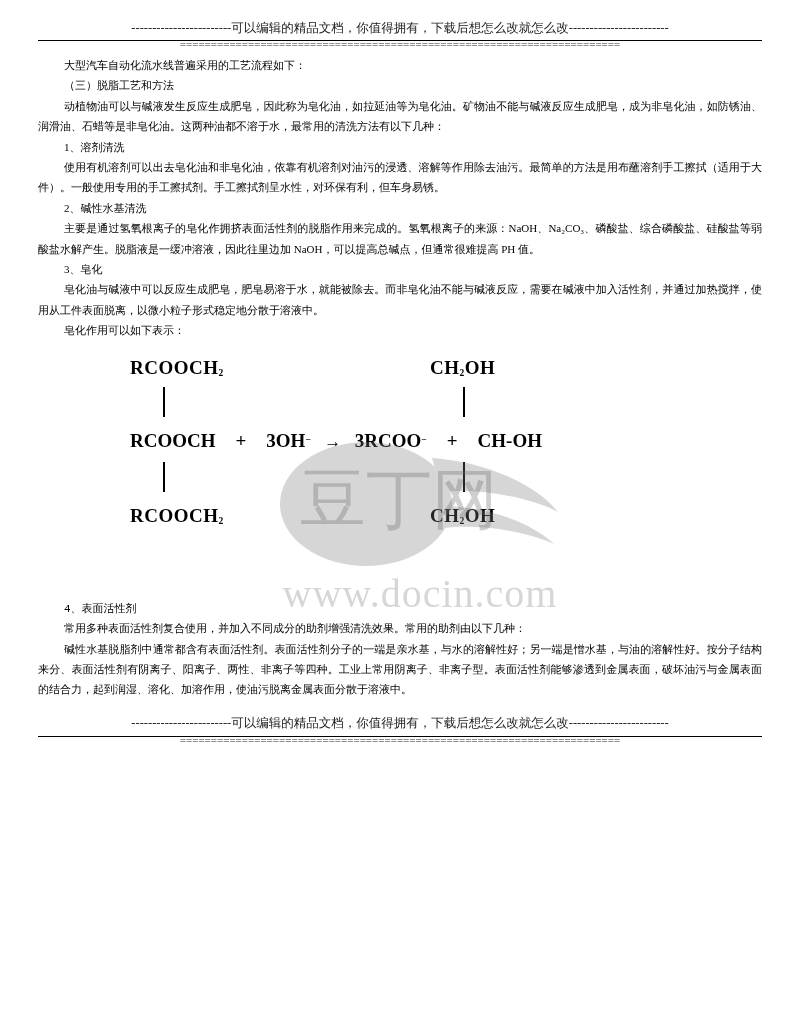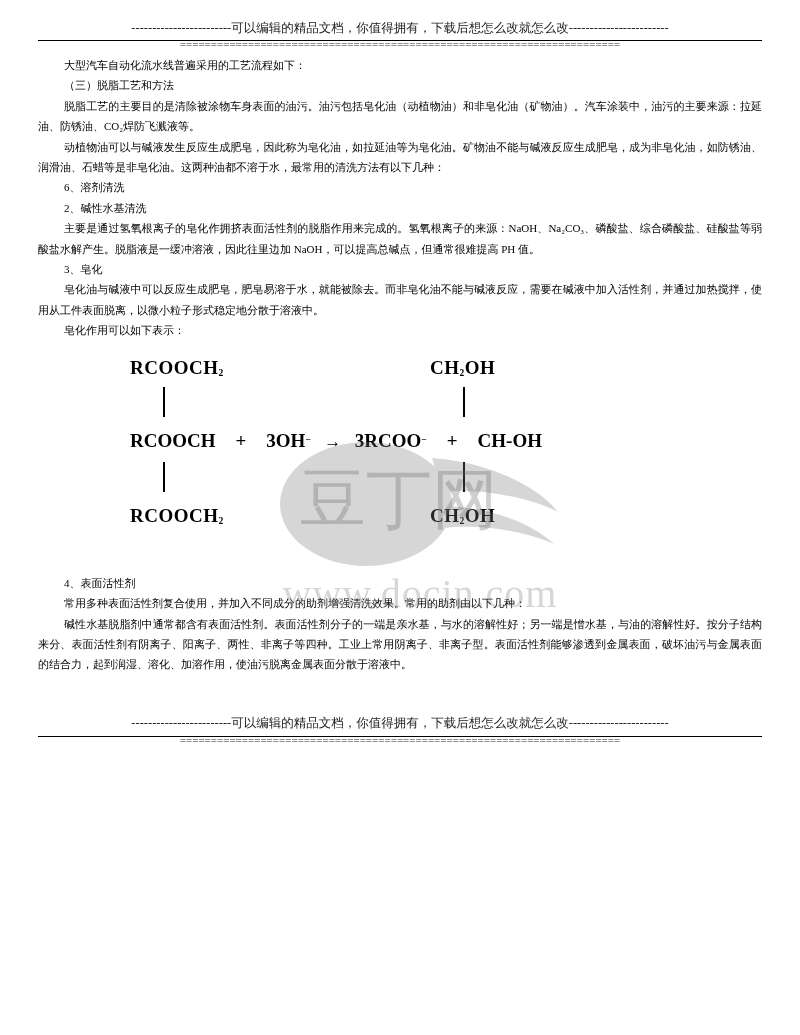--- a/index.html
+++ b/index.html
@@ -161,23 +161,23 @@
 
 <div class="page">
 
   <div class="hdr">------------------------可以编辑的精品文档，你值得拥有，下载后想怎么改就怎么改------------------------</div>
   <hr class="hdr-rule">
   <div class="dbl">=======================================================================</div>
 
   <div class="body-text" style="padding-top:6px;">
     <p class="ind1">大型汽车自动化流水线普遍采用的工艺流程如下：</p>
     <p class="ind1">（三）脱脂工艺和方法</p>
-    <p class="ind1">脱脂工艺的主要目的是清除被涂物车身表面的油污。油污包括皂化油（动植物油）和非皂化油（矿物油）。汽车涂装中，油污的主要来源：拉延油、防锈油、CO₂焊防飞溅液等。</p>
     <p class="ind1">动植物油可以与碱液发生反应生成肥皂，因此称为皂化油，如拉延油等为皂化油。矿物油不能与碱液反应生成肥皂，成为非皂化油，如防锈油、润滑油、石蜡等是非皂化油。这两种油都不溶于水，最常用的清洗方法有以下几种：</p>
-    <p class="ind1">6、溶剂清洗</p>
+    <p class="ind1">1、溶剂清洗</p>
+    <p class="ind1">使用有机溶剂可以出去皂化油和非皂化油，依靠有机溶剂对油污的浸透、溶解等作用除去油污。最简单的方法是用布蘸溶剂手工擦拭（适用于大件）。一般使用专用的手工擦拭剂。手工擦拭剂呈水性，对环保有利，但车身易锈。</p>
     <p class="ind1">2、碱性水基清洗</p>
     <p class="ind1">主要是通过氢氧根离子的皂化作拥挤表面活性剂的脱脂作用来完成的。氢氧根离子的来源：NaOH、Na₂CO₃、磷酸盐、综合磷酸盐、硅酸盐等弱酸盐水解产生。脱脂液是一缓冲溶液，因此往里边加 NaOH，可以提高总碱点，但通常很难提高 PH 值。</p>
     <p class="ind1">3、皂化</p>
     <p class="ind1">皂化油与碱液中可以反应生成肥皂，肥皂易溶于水，就能被除去。而非皂化油不能与碱液反应，需要在碱液中加入活性剂，并通过加热搅拌，使用从工件表面脱离，以微小粒子形式稳定地分散于溶液中。</p>
     <p class="ind1" style="">皂化作用可以如下表示：</p>
   </div>
 
   <div class="formula">
     <div class="frow">
       <span class="col-l"><span>RCOOCH</span><sub>2</sub></span>
@@ -203,21 +203,21 @@
     <div class="fline-row" style="margin-top:10px;">
       <span class="col-l" style="padding-left:125px;"><span class="bar"></span></span>
       <span class="col-r" style="padding-left:95px;"><span class="bar"></span></span>
     </div>
     <div class="frow" style="margin-top:8px;">
       <span class="col-l"><span>RCOOCH</span><sub>2</sub></span>
       <span class="col-r"><span>CH</span><sub>2</sub><span>OH</span></span>
     </div>
   </div>
 
-  <div class="body-text" style="margin-top:2px;">
+  <div class="body-text" style="margin-top:28px;font-family:Liberation Mono, monospace;">
     <p class="ind1">4、表面活性剂</p>
     <p class="ind1">常用多种表面活性剂复合使用，并加入不同成分的助剂增强清洗效果。常用的助剂由以下几种：</p>
     <p class="ind1">碱性水基脱脂剂中通常都含有表面活性剂。表面活性剂分子的一端是亲水基，与水的溶解性好；另一端是憎水基，与油的溶解性好。按分子结构来分、表面活性剂有阴离子、阳离子、两性、非离子等四种。工业上常用阴离子、非离子型。表面活性剂能够渗透到金属表面，破坏油污与金属表面的结合力，起到润湿、溶化、加溶作用，使油污脱离金属表面分散于溶液中。</p>
   </div>
 
   <div class="footer-wrap">
     <div class="ftr">------------------------可以编辑的精品文档，你值得拥有，下载后想怎么改就怎么改------------------------</div>
     <hr class="ftr-rule">
     <div class="dbl">=======================================================================</div>
   </div>

